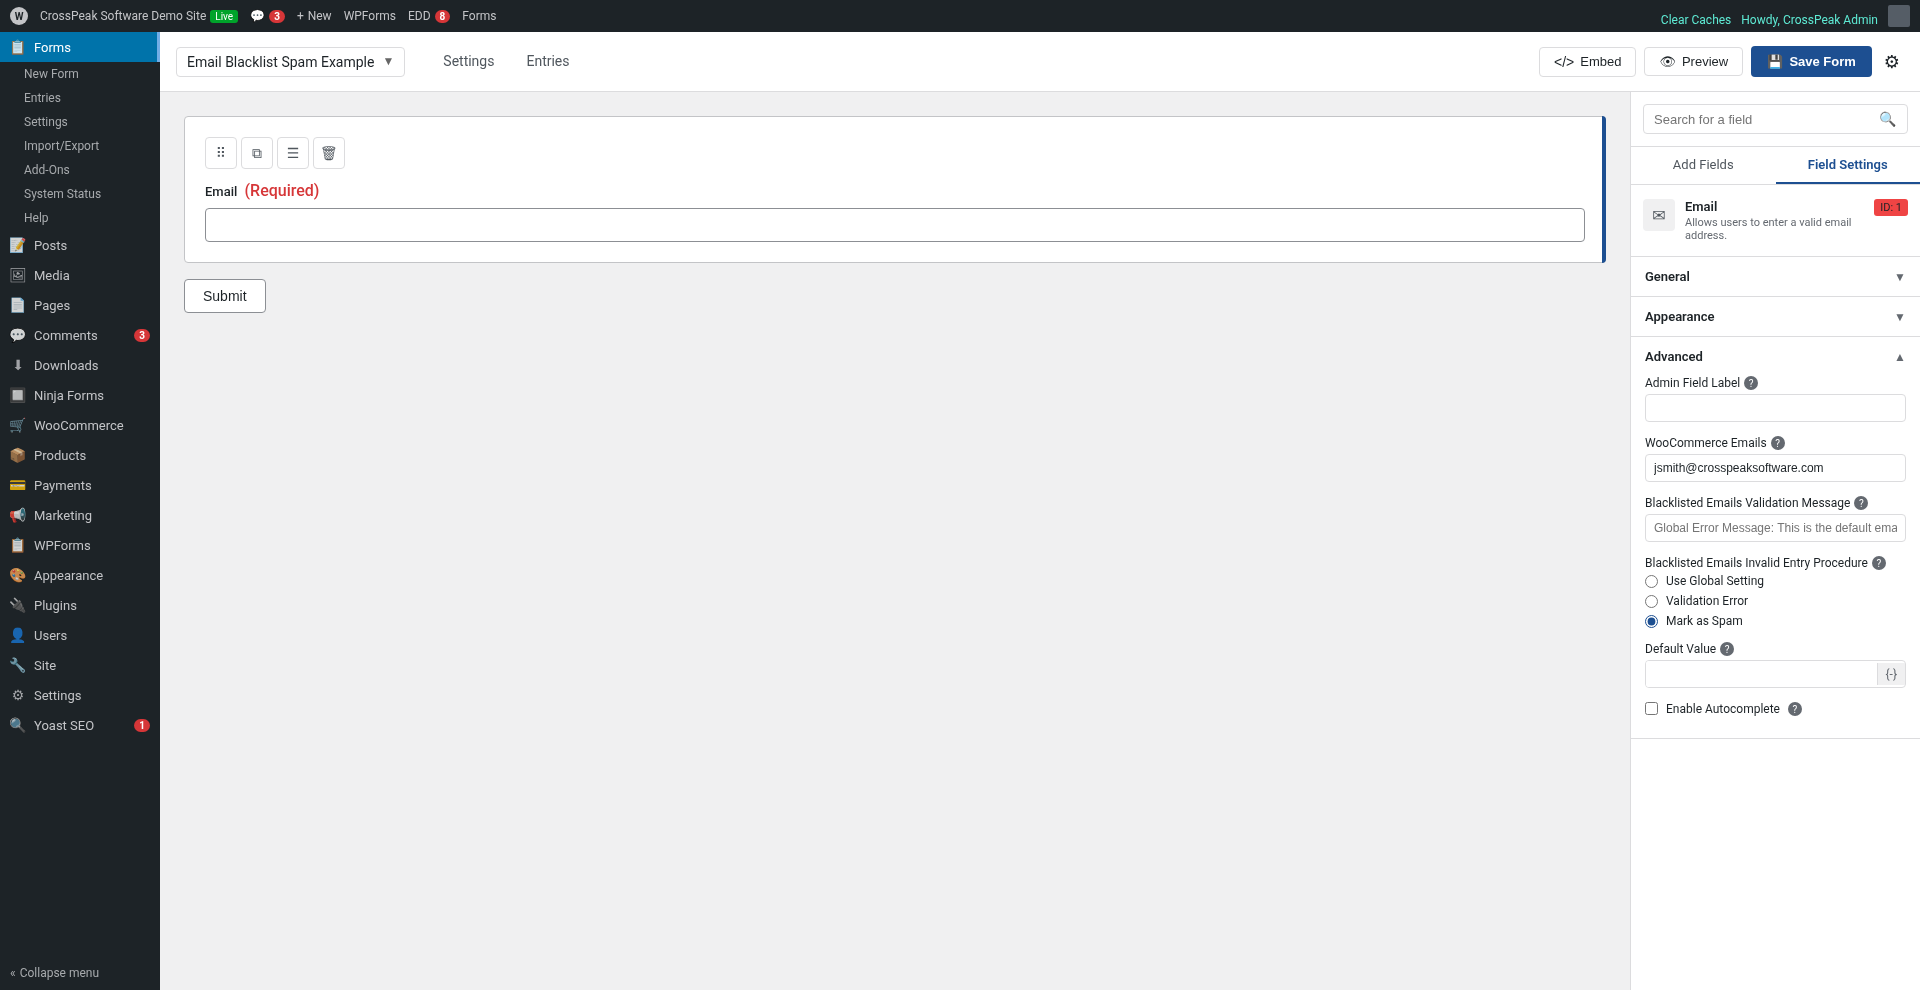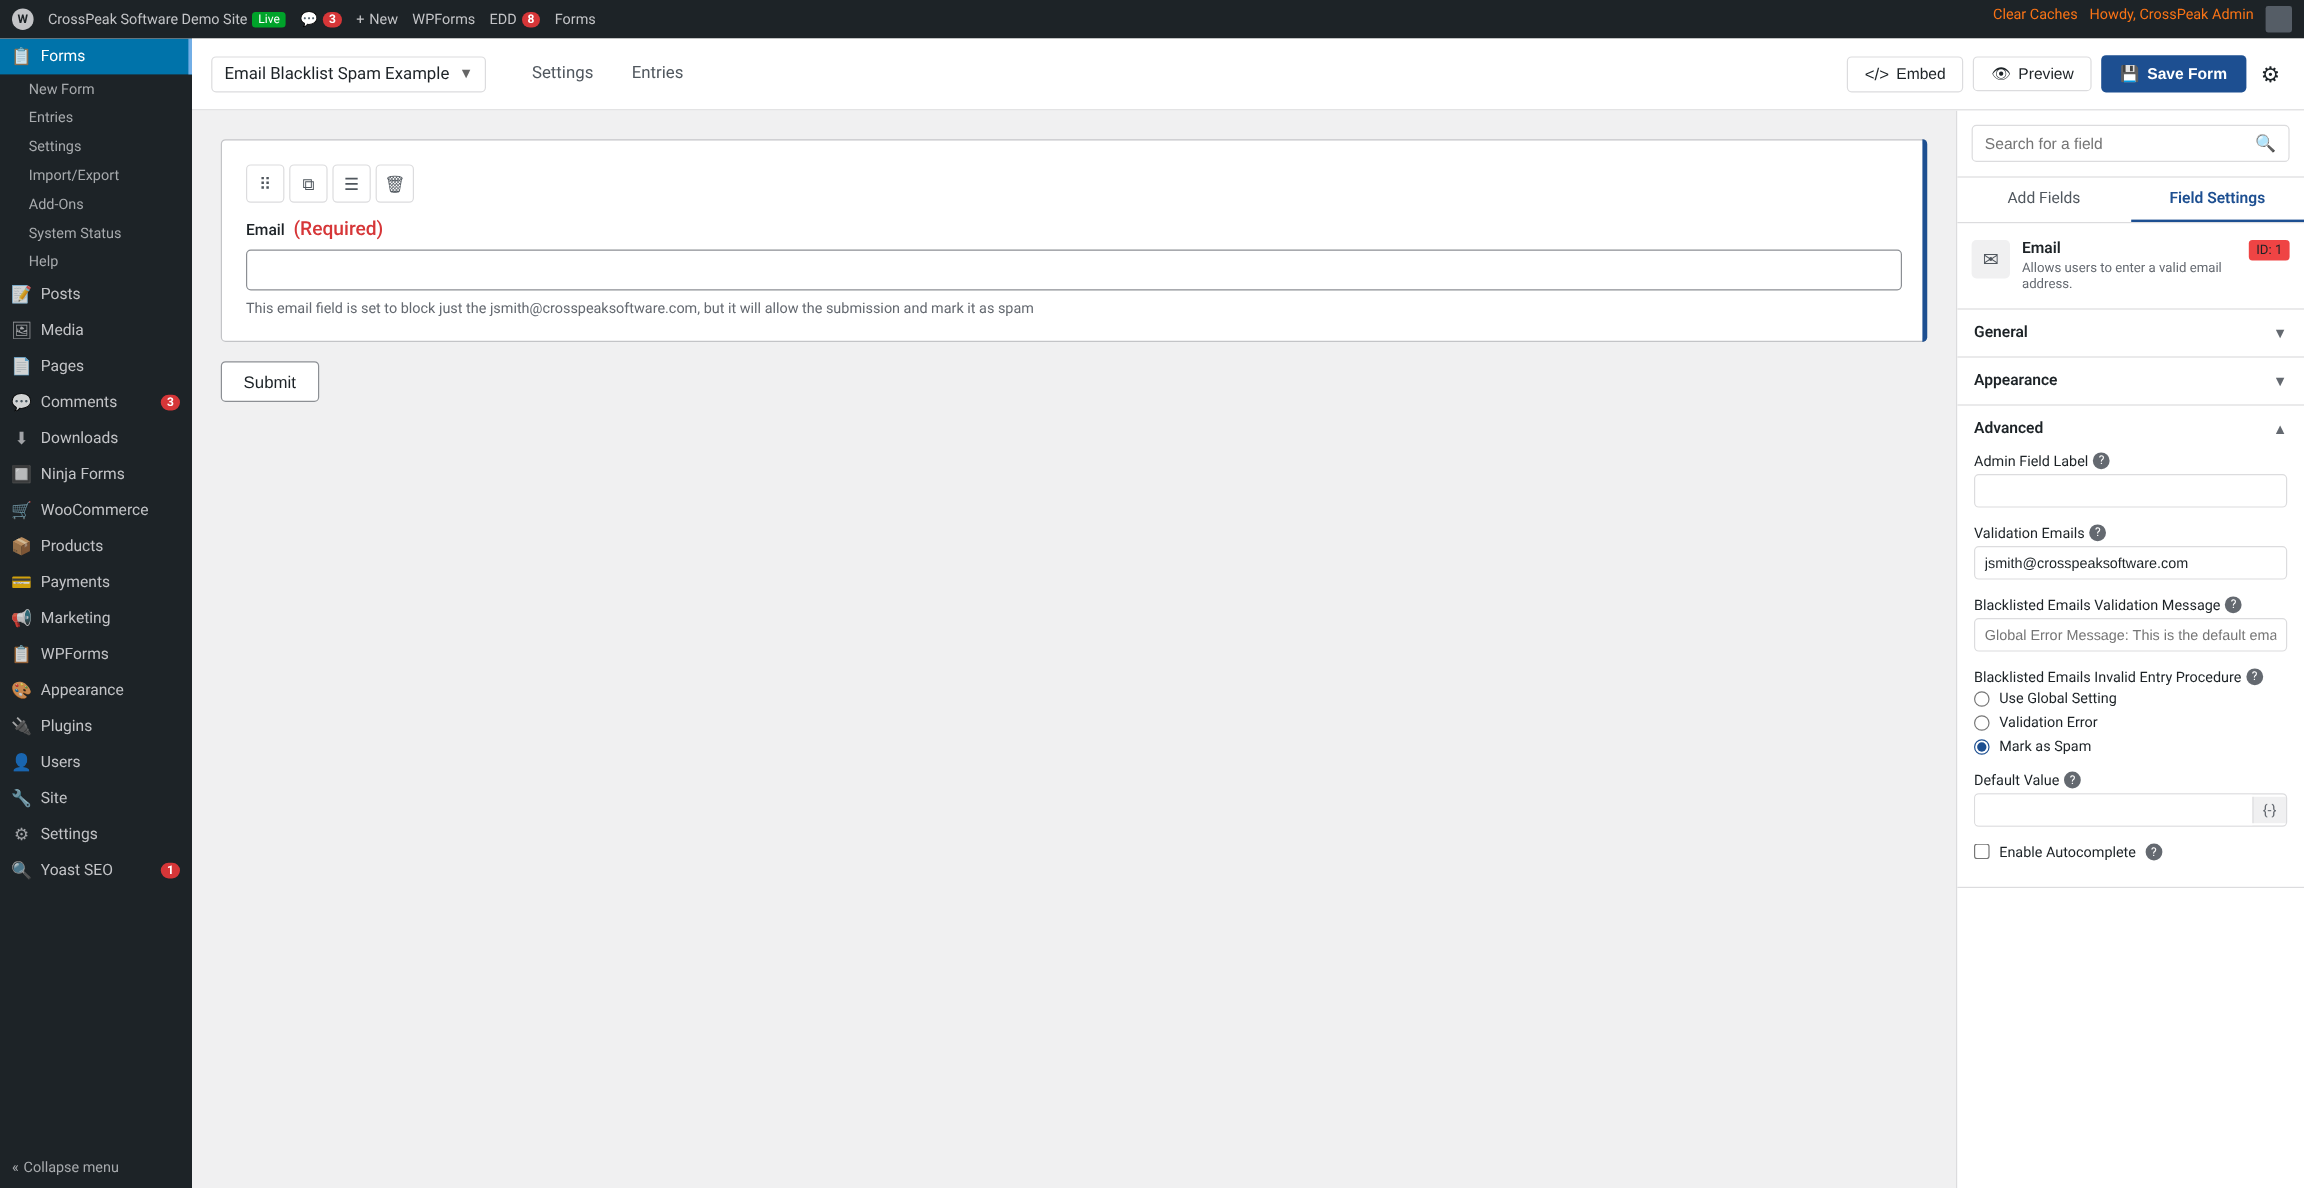--- a/index.html
+++ b/index.html
@@ -41,23 +41,23 @@
     .adminbar-live {
       background: #00a32a;
       color: white;
       border-radius: 3px;
       padding: 1px 5px;
       font-size: 10px;
     }
     .adminbar-right {
       margin-left: auto;
       display: flex;
-      align-items: flex-start;
+      align-items: flex-end;
       gap: 10px;
-      color: #f97316;
+      color: #5eead4;
       font-size: 12px;
     }
     .adminbar-avatar {
       width: 22px; height: 22px;
       background: #555d66;
       border-radius: 2px;
     }
 
     
     #main-layout {
@@ -608,21 +608,20 @@
             </button>
             <button class="field-toolbar-btn" title="Delete">
               <span>🗑</span>
             </button>
           </div>
           <div class="field-label">
             <span>Email</span>
             <span class="field-required">(Required)</span>
           </div>
           <input class="field-input" type="text" placeholder="" style="">
-          <div class="field-description">This email field is set to block just the jsmith@crosspeaksoftware.com, but it will allow the submission and mark it as spam</div>
           <div class="field-active-bar"></div>
         </div>
 
         <div style="margin-top: 16px;">
           <button class="submit-btn">Submit</button>
         </div>
       </div>
 
       <div id="right-panel">
 
@@ -671,21 +670,21 @@
             <div class="rp-field">
               <div class="rp-label">
                 <span>Admin Field Label</span>
                 <span class="rp-help">?</span>
               </div>
               <input class="rp-input" type="text" value="" style="">
             </div>
 
             <div class="rp-field">
               <div class="rp-label">
-                <span>Validation Emails</span>
+                <span>WooCommerce Emails</span>
                 <span class="rp-help">?</span>
               </div>
               <input class="rp-input" type="text" value="jsmith@crosspeaksoftware.com" style="">
             </div>
 
             <div class="rp-field">
               <div class="rp-label">
                 <span>Blacklisted Emails Validation Message</span>
                 <span class="rp-help">?</span>
               </div>

